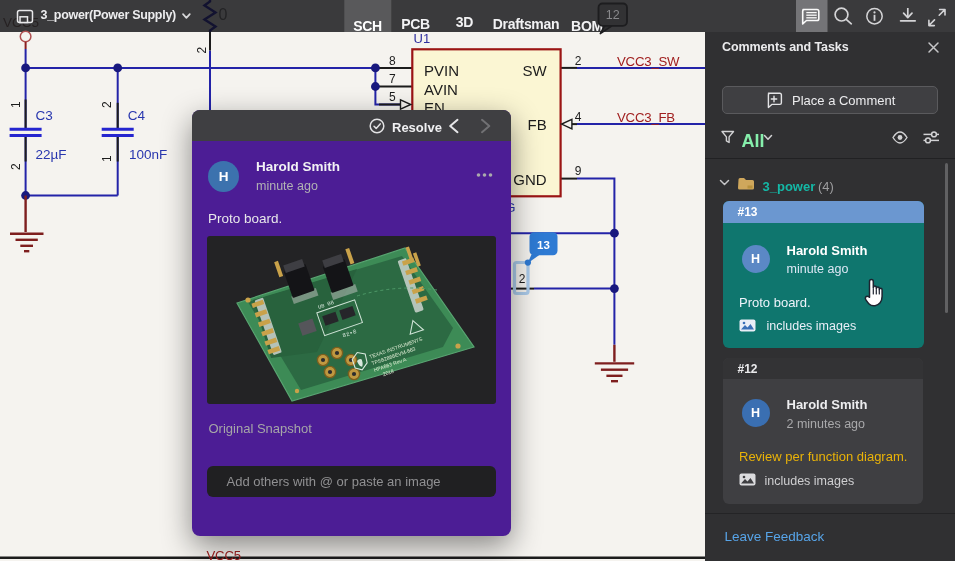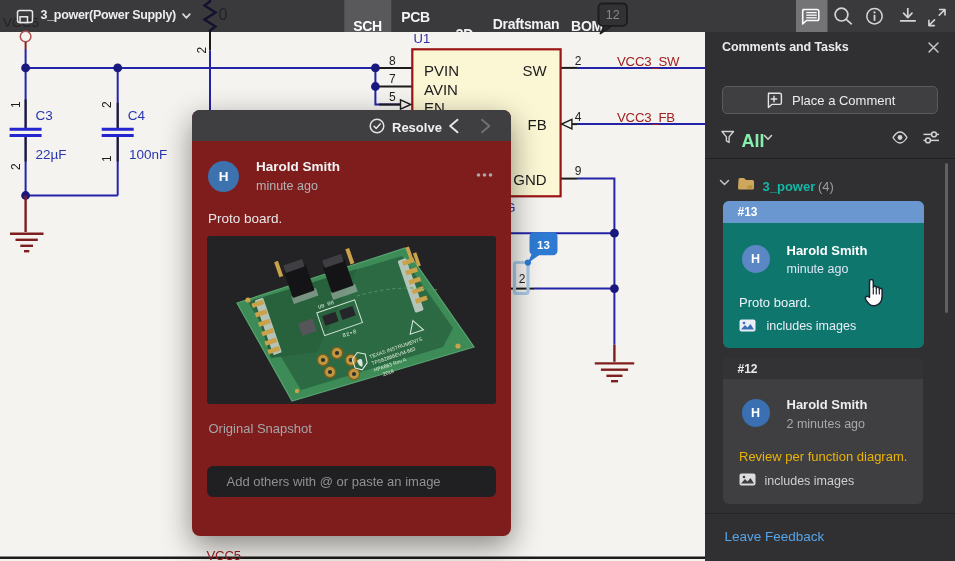--- a/index.html
+++ b/index.html
@@ -1,21 +1,21 @@
 <!DOCTYPE html>
 <html><head>
 <meta charset="utf-8">
 <style>
   * { margin:0; padding:0; box-sizing:border-box; }
   html,body { width:955px; height:561px; overflow:hidden; }
   body { font-family:"Liberation Sans", sans-serif; position:relative; background:#3a3a3c; }
   #canvas { position:absolute; left:0; top:32px; width:705px; height:529px; background:#f5f3ef; z-index:1; }
   #topbar { position:absolute; left:0; top:0; width:955px; height:32px; background:#3a3a3c; z-index:10; }
   #schem { position:absolute; left:0; top:0; z-index:20; }
-  #popup { position:absolute; left:192px; top:110px; width:319px; height:426px; background:#7f1d1d; border-radius:8px; z-index:30; box-shadow:0 10px 30px rgba(0,0,0,.45); }
+  #popup { position:absolute; left:192px; top:110px; width:319px; height:426px; background:#4c1d95; border-radius:8px; z-index:30; box-shadow:0 10px 30px rgba(0,0,0,.45); }
   #sidebar { position:absolute; left:705px; top:32px; width:250px; height:529px; background:#303032; z-index:40; }
   #cursor { position:absolute; left:863px; top:277px; z-index:50; }
   .abs { position:absolute; }
 </style>
 </head>
 <body>
 <div id="canvas"></div>
 
 <div id="topbar">
   <svg class="abs" style="left:0;top:0" width="955" height="32">
@@ -44,22 +44,22 @@
 
     <line x1="907.8" y1="8" x2="907.8" y2="16.8" stroke="#d4d4d6" stroke-width="1.7"></line>
     <path d="M903.6 13.2 L907.8 17.6 L912 13.2" fill="none" stroke="#d4d4d6" stroke-width="1.7" stroke-linecap="round" stroke-linejoin="round"></path>
     <line x1="900.6" y1="20.8" x2="915.2" y2="20.8" stroke="#d4d4d6" stroke-width="1.7" stroke-linecap="round"></line>
 
     <path d="M939.2 15.2 L944.8 9.6 M939.6 9.5 h5.4 v5.4" fill="none" stroke="#d4d4d6" stroke-width="1.6" stroke-linecap="round" stroke-linejoin="round"></path>
     <path d="M934.5 19.9 L928.9 25.5 M934.3 25.6 h-5.4 v-5.4" fill="none" stroke="#d4d4d6" stroke-width="1.6" stroke-linecap="round" stroke-linejoin="round"></path>
   </svg>
   <div class="abs" style="left:40.5px;top:8px;font-size:12.5px;font-weight:600;color:#ececee;letter-spacing:-0.3px;">3_power(Power Supply)</div>
   <div class="abs" style="left:344px;top:0;width:47px;height:32px;line-height:32px;padding-top:10px;text-align:center;font-size:14px;font-weight:700;color:#fff;letter-spacing:-0.3px;">SCH</div>
-  <div class="abs" style="left:392px;top:0;width:47px;height:32px;line-height:32px;padding-top:1px;text-align:center;font-size:14px;font-weight:700;color:#f2f2f4;letter-spacing:-0.3px;">PCB</div>
-  <div class="abs" style="left:441px;top:0;width:47px;height:32px;line-height:32px;padding-top:18px;text-align:center;font-size:14px;font-weight:700;color:#f2f2f4;letter-spacing:-0.3px;">3D</div>
+  <div class="abs" style="left:392px;top:0;width:47px;height:32px;line-height:32px;padding-top:8px;text-align:center;font-size:14px;font-weight:700;color:#f2f2f4;letter-spacing:-0.3px;">PCB</div>
+  <div class="abs" style="left:441px;top:0;width:47px;height:32px;line-height:32px;padding-top:6px;text-align:center;font-size:14px;font-weight:700;color:#f2f2f4;letter-spacing:-0.3px;">3D</div>
   <div class="abs" style="left:489px;top:0;width:74px;height:32px;line-height:32px;padding-top:8px;text-align:center;font-size:14px;font-weight:700;color:#f2f2f4;letter-spacing:-0.3px;">Draftsman</div>
   <div class="abs" style="left:564px;top:0;width:46px;height:29px;line-height:32px;padding-top:10px;text-align:center;font-size:14px;font-weight:700;color:#f2f2f4;letter-spacing:-0.3px;">BOM</div>
 </div>
 
 <svg id="schem" width="705" height="561">
   <g fill="none">
 
     <g stroke="#2323a8" stroke-width="2">
       <path d="M25.6 49 V128"></path>
       <path d="M25.6 136 V195.5"></path>

